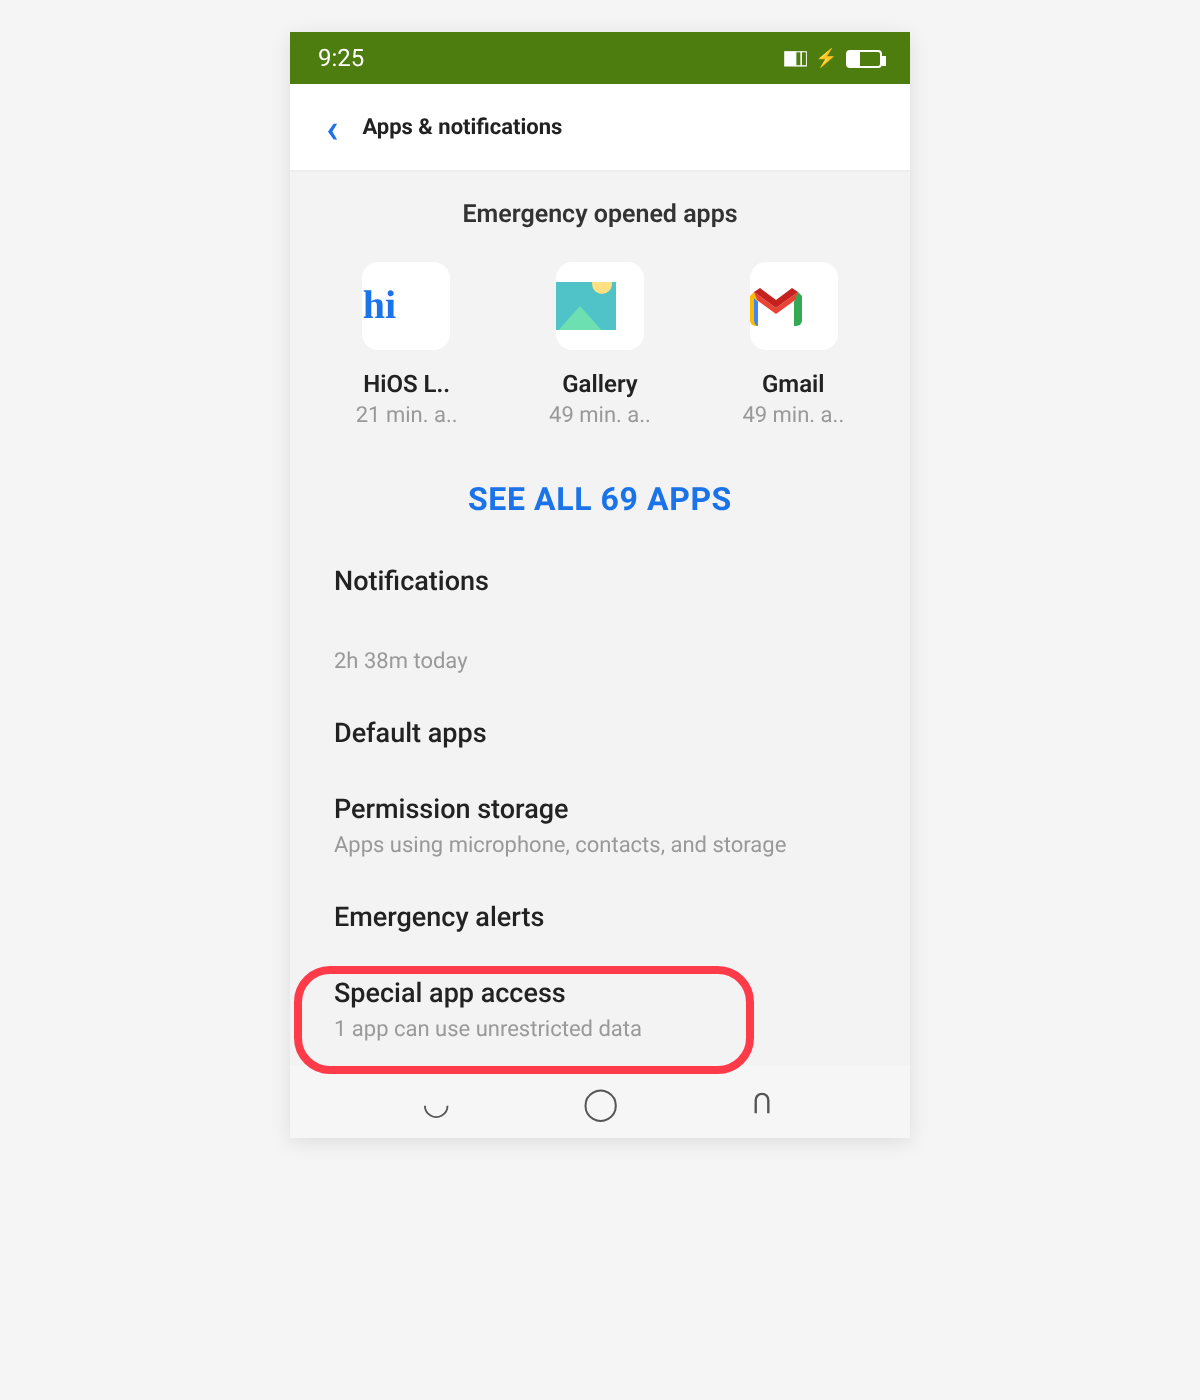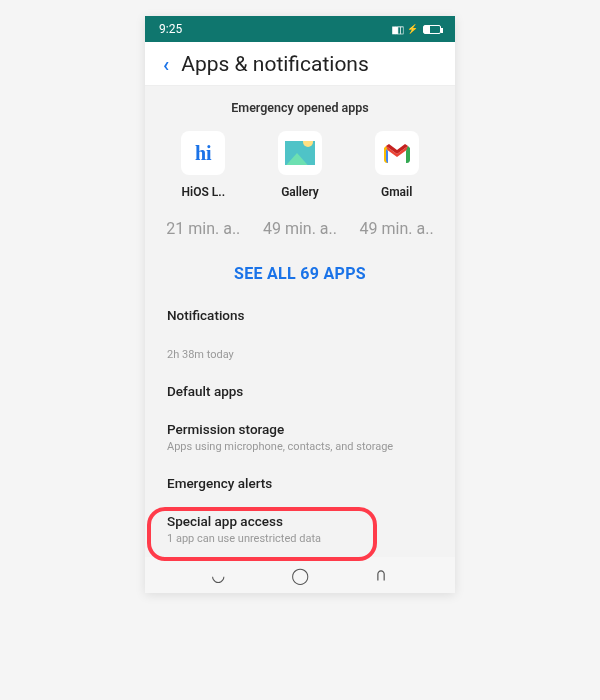--- a/index.html
+++ b/index.html
@@ -1,37 +1,37 @@
 <!DOCTYPE html>
 <html><head>
 <meta charset="utf-8">
 <style>
   * { box-sizing: border-box; margin: 0; padding: 0; }
   body { width: 600px; height: 700px; background: #f5f5f5; font-family: Roboto, Arial, sans-serif; display: flex; justify-content: center; align-items: flex-start; overflow: hidden; }
   .frame { width: 310px; margin: 16px auto 0 auto; box-shadow: 0 2px 10px rgba(0,0,0,.1); background: #f3f3f3; position: relative; }
-  .statusbar { background:#0f766e; color:#fff; display:flex; justify-content:space-between; align-items:center; height:26px; padding:0 14px; font-size:12px; }
+  .statusbar { background:#4d7c0f; color:#fff; display:flex; justify-content:space-between; align-items:center; height:26px; padding:0 14px; font-size:12px; }
   .status-right { display:flex; align-items:center; gap:4px; font-size:10px; }
   .batt { width:18px; height:9px; border:1px solid #fff; border-radius:2px; position:relative; }
   .batt::after{content:"";position:absolute;right:-3px;top:2px;width:2px;height:5px;background:#fff;}
   .batt i{display:block;width:40%;height:100%;background:#fff;}
   .bolt{font-size:9px;}
   .header{ background:#fff; display:flex; align-items:center; height:44px; padding:0 10px; border-bottom:1px solid #eee;}
   .back{ color:#1a73e8; font-size:20px; font-weight:600; padding:4px 8px; }
-  .title{ font-size:21px; font-weight:400; color:#222; margin-left:4px;}
+  .title{ font-size:11px; font-weight:700; color:#222; margin-left:4px;}
   .section-title{ text-align:center; font-size:12.5px; font-weight:600; color:#333; padding:14px 0 10px; }
   .recent{ display:flex; justify-content:space-around; padding:6px 10px 10px;}
   .app{ width:80px; text-align:center; }
-  .app-icon{ width:44px; height:44px; margin:0 auto 10px; background:#fff; border-radius:8px; display:flex; align-items:center; justify-content:center; }
+  .app-icon{ width:44px; height:44px; margin:0 auto 10px; background:#fff; border-radius:8px; display:flex; align-items:center; justify-content:flex-start; }
   .hi-icon{ color:#1a73e8; font-weight:700; font-size:20px; font-family:Georgia,serif; }
   .gal-icon{ width:30px; height:24px; background:#4fc3c7; position:relative; overflow:hidden;}
   .gal-icon::before{content:"";position:absolute;top:-4px;right:2px;width:10px;height:10px;background:#ffe082;border-radius:50%;}
   .gal-icon::after{content:"";position:absolute;bottom:-6px;left:-4px;width:0;height:0;border-left:16px solid transparent;border-right:16px solid transparent;border-bottom:18px solid #6de0b1;}
   .gmail-svg{width:26px;height:20px;}
   .app-name{ font-size:12px; font-weight:600; color:#222; white-space:nowrap; overflow:hidden; text-overflow:ellipsis;}
-  .app-sub{ font-size:16px; color:#999; margin-top:20px; white-space:nowrap; overflow:hidden;}
+  .app-sub{ font-size:11px; color:#999; margin-top:2px; white-space:nowrap; overflow:hidden;}
   .see-all{ text-align:center; color:#1a73e8; font-size:16px; font-weight:700; letter-spacing:.3px; padding:16px 0 14px;}
   .item{ padding:10px 22px 12px; }
   .item-title{ font-size:13.5px; color:#222; font-weight:500;}
   .item-sub{ font-size:11px; color:#999; margin-top:3px;}
   .highlight{ position:absolute; border:4px solid #ff3b4a; border-radius:18px; pointer-events:none;}
   .hl-outer{ left:2px; width:230px; height:54px; bottom:32px;}
   .navbar{ height:36px; background:#f6f6f6; display:flex; justify-content:space-evenly; align-items:center; color:#555; font-size:16px;}
   .nav-rot{ transform:rotate(90deg); display:inline-block;}
   .sig{ display:inline-block; transform:scaleX(.8); letter-spacing:-2px;}
 </style>

